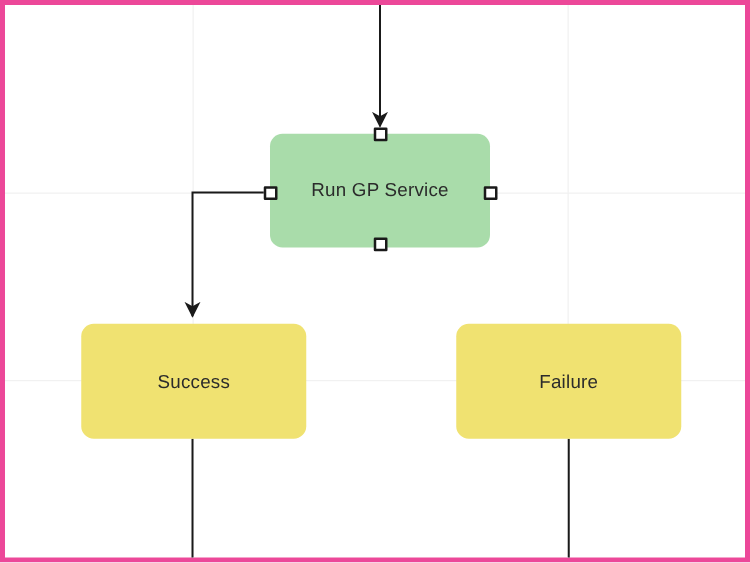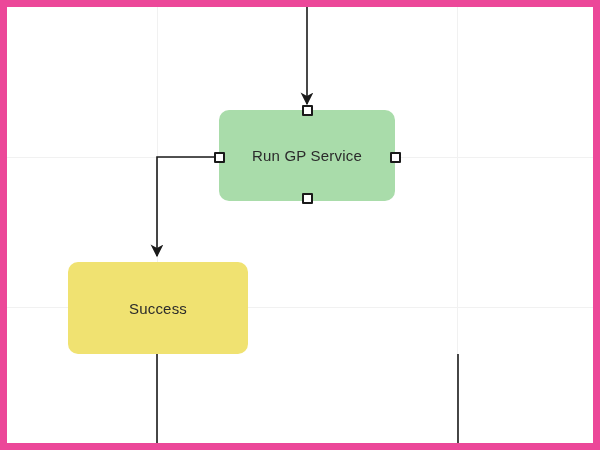--- a/index.html
+++ b/index.html
@@ -10,21 +10,21 @@
   }
   body {
     font-family: "Liberation Sans", sans-serif;
   }
 
   #canvas {
     position: relative;
     width: 600px;
     height: 450px;
     background: #ffffff;
-    border: 7px solid #ec4899;
+    border: 4px solid #ec4899;
     box-sizing: border-box;
     overflow: hidden;
   }
 
   
   .grid-layer {
     position: absolute;
     left: 0; top: 0;
     width: 600px; height: 450px;
     pointer-events: none;
@@ -110,14 +110,17 @@
   </div>
   <div class="handle" style="left:294.5px; top:97.5px;"></div>
   <div class="handle" style="left:206.5px; top:144.5px;"></div>
   <div class="handle" style="left:382.5px; top:144.5px;"></div>
   <div class="handle" style="left:294.5px; top:185.5px;"></div>
 
   <div class="node node-yellow" style="left:61px; top:255px; width:180px; height:92px;">
     <span class="node-label">Success</span>
   </div>
 
+  <div class="node node-yellow" style="left:361px; top:255px; width:180px; height:92px;">
+    <span class="node-label">Failure</span>
+  </div>
 
 </div>
 
 </body></html>

